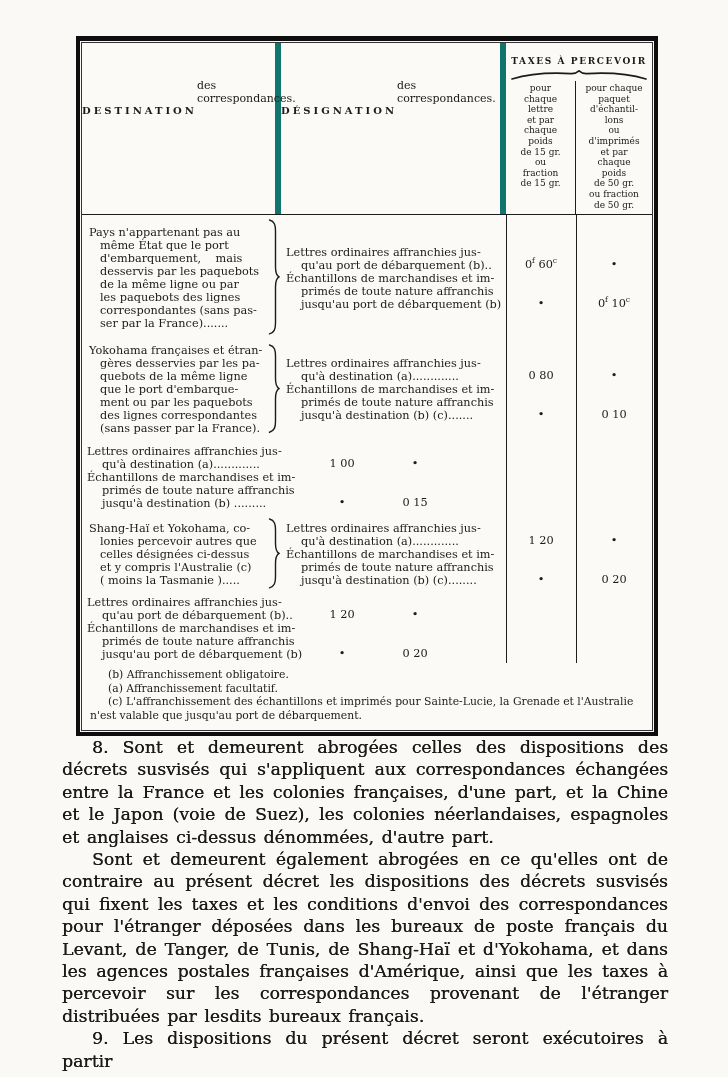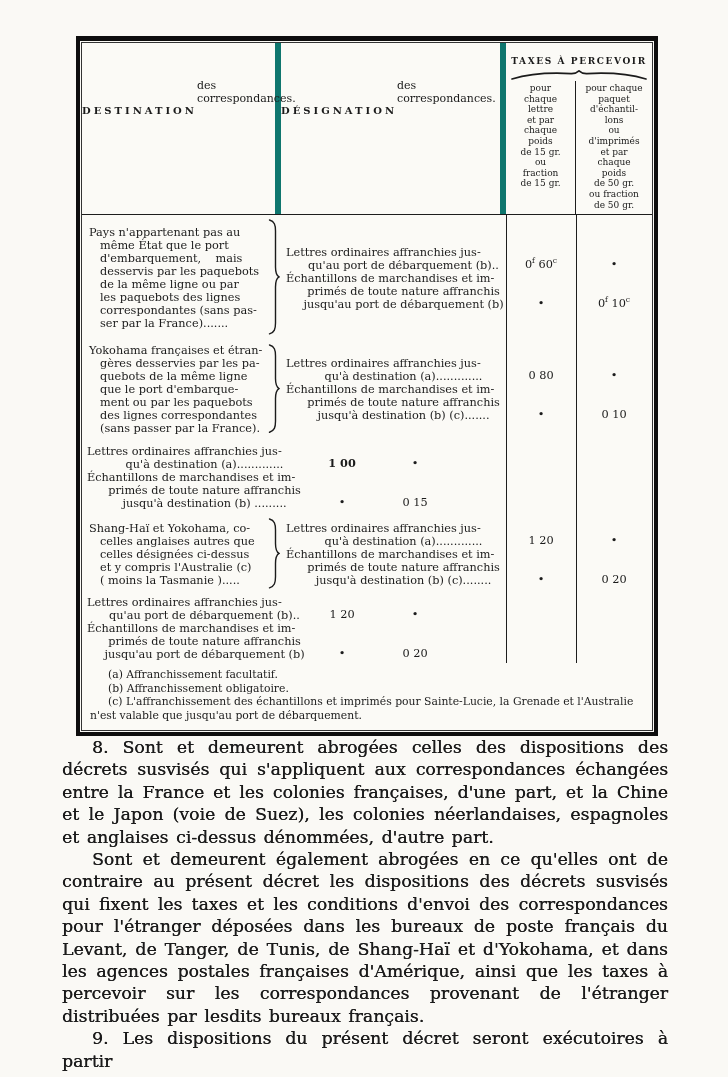--- a/index.html
+++ b/index.html
@@ -51,21 +51,21 @@
   .dest-lines {
     display: flex; flex-direction: column; justify-content: center;
     height: 100%; font-size: 11.3px; line-height: 13px;
   }
   .dline { white-space: pre-wrap; }
   .dline.cont { padding-left: 11px; }
   .brace { position: absolute; right: 1px; top: 3%; height: 94%; width: 12px; }
   .mid { flex: 1; display: flex; align-items: center; }
   .egrid { display: grid; grid-template-columns: 225px 70px 76px; width: 100%; row-gap: 0; }
   .desig { grid-column: 1; font-size: 11.3px; line-height: 13px; padding-left: 5px; white-space: pre-wrap; }
-  .gline.cont { padding-left: 15px; text-align: center; }
+  .gline.cont { padding-left: 15px; }
   .rate { align-self: end; text-align: center; font-size: 11.3px; line-height: 13px; padding-bottom: 1px; white-space: nowrap; }
   .rate sup { font-size: 7.5px; vertical-align: super; }
   
   .footnotes { padding: 5px 10px 8px 8px; font-size: 10.8px; line-height: 13.6px; }
   .fnote { text-indent: 18px; }
   
   .paragraphs {
     position: absolute; left: 62px; top: 736px; width: 606px;
     font-size: 17.3px; line-height: 22.4px; text-align: justify;
     text-shadow: 0.25px 0 0 currentColor;
@@ -172,33 +172,33 @@
                 <div class="desig" style="grid-row: 2;"><div class="gline">Échantillons de marchandises et im-</div><div class="gline cont">primés de toute nature affranchis</div><div class="gline cont">jusqu'à destination (b) (c).......</div></div>
                 <div class="rate" style="grid-area: 2 / 2;">•</div>
                 <div class="rate" style="grid-area: 2 / 3;">0 10</div>
               </div>
             </div>
           </div>
           <div class="trow">
             <div class="mid">
               <div class="egrid">
                 <div class="desig" style="grid-row: 1;"><div class="gline">Lettres ordinaires affranchies jus-</div><div class="gline cont">qu'à destination (a).............</div></div>
-                <div class="rate" style="grid-area: 1 / 2; font-weight: bold;">1 00</div>
+                <div class="rate" style="grid-area: 1 / 2;">1 00</div>
                 <div class="rate" style="grid-area: 1 / 3;">•</div>
                 <div class="desig" style="grid-row: 2;"><div class="gline">Échantillons de marchandises et im-</div><div class="gline cont">primés de toute nature affranchis</div><div class="gline cont">jusqu'à destination (b) .........</div></div>
                 <div class="rate" style="grid-area: 2 / 2;">•</div>
                 <div class="rate" style="grid-area: 2 / 3;">0 15</div>
               </div>
             </div>
           </div>
           <div class="trow">
             <div class="dest-cell">
               <div class="dest-lines">
                 <div class="dline">Shang-Haï et Yokohama, co-</div>
-                <div class="dline cont">celles anglaises autres que</div>
+                <div class="dline cont">lonies percevoir autres que</div>
                 <div class="dline cont">celles désignées ci-dessus</div>
                 <div class="dline cont">et y compris l'Australie (c)</div>
                 <div class="dline cont">( moins la Tasmanie ).....</div>
               </div>
               <span class="brace"><svg width="12" height="70.84" viewBox="0 0 12 70.84">
                   <path d="M1.5,1 C6.5,2.5 7.5,6 7.5,12 L7.5,25.42 C7.5,31.42 8.5,33.92 11,35.42 C8.5,36.92 7.5,39.42 7.5,45.42 L7.5,58.84 C7.5,64.84 6.5,68.34 1.5,69.84" fill="none" stroke="#1b1b1b" stroke-width="1.4" stroke-linecap="round"></path>
                 </svg></span>
             </div>
             <div class="mid">
               <div class="egrid">
@@ -219,22 +219,22 @@
                 <div class="rate" style="grid-area: 1 / 3;">•</div>
                 <div class="desig" style="grid-row: 2;"><div class="gline">Échantillons de marchandises et im-</div><div class="gline cont">primés de toute nature affranchis</div><div class="gline cont">jusqu'au port de débarquement (b)</div></div>
                 <div class="rate" style="grid-area: 2 / 2;">•</div>
                 <div class="rate" style="grid-area: 2 / 3;">0 20</div>
               </div>
             </div>
           </div>
         </div>
 
       <div class="footnotes">
+        <div class="fnote">(b) Affranchissement obligatoire.</div>
         <div class="fnote">(a) Affranchissement facultatif.</div>
-        <div class="fnote">(b) Affranchissement obligatoire.</div>
         <div class="fnote">(c) L'affranchissement des échantillons et imprimés pour Sainte-Lucie, la Grenade et l'Australie n'est valable que jusqu'au port de débarquement.</div>
       </div>
 
     </div>
   </div>
 
   <div class="paragraphs">
     <p>8. Sont et demeurent abrogées celles des dispositions des décrets susvisés qui s'appliquent aux correspondances échangées entre la France et les colonies françaises, d'une part, et la Chine et le Japon (voie de Suez), les colonies néerlandaises, espagnoles et anglaises ci-dessus dénommées, d'autre part.</p>
     <p>Sont et demeurent également abrogées en ce qu'elles ont de contraire au présent décret les dispositions des décrets susvisés qui fixent les taxes et les conditions d'envoi des correspondances pour l'étranger déposées dans les bureaux de poste français du Levant, de Tanger, de Tunis, de Shang-Haï et d'Yokohama, et dans les agences postales françaises d'Amérique, ainsi que les taxes à percevoir sur les correspondances provenant de l'étranger distribuées par lesdits bureaux français.</p>
     <p>9. Les dispositions du présent décret seront exécutoires à partir</p>

